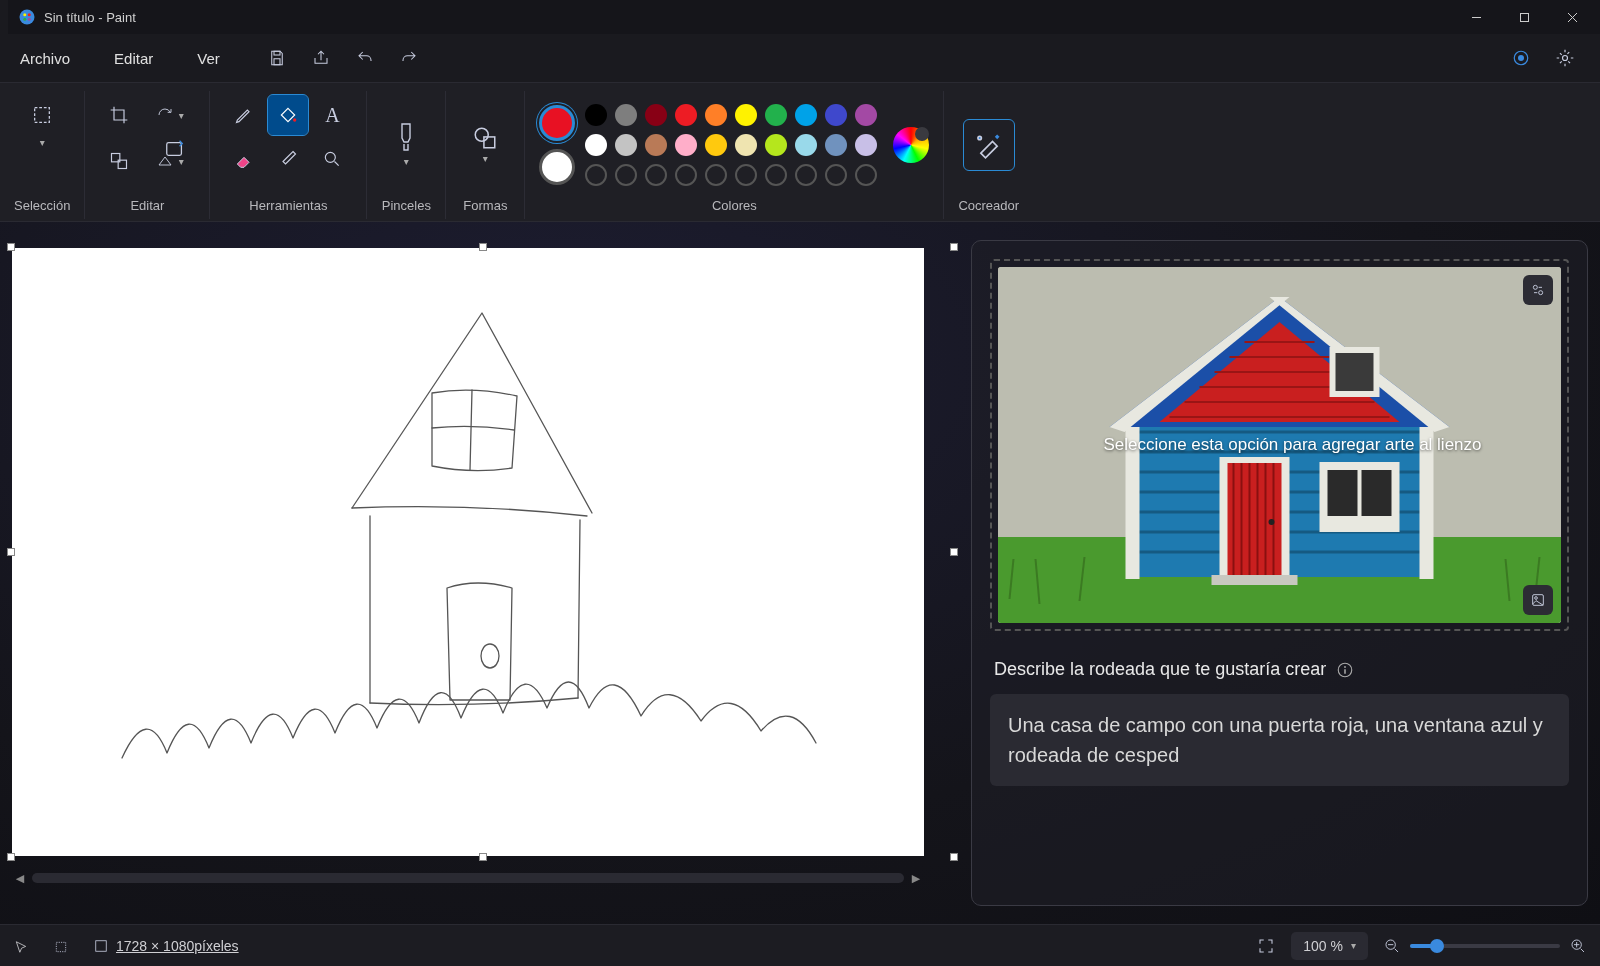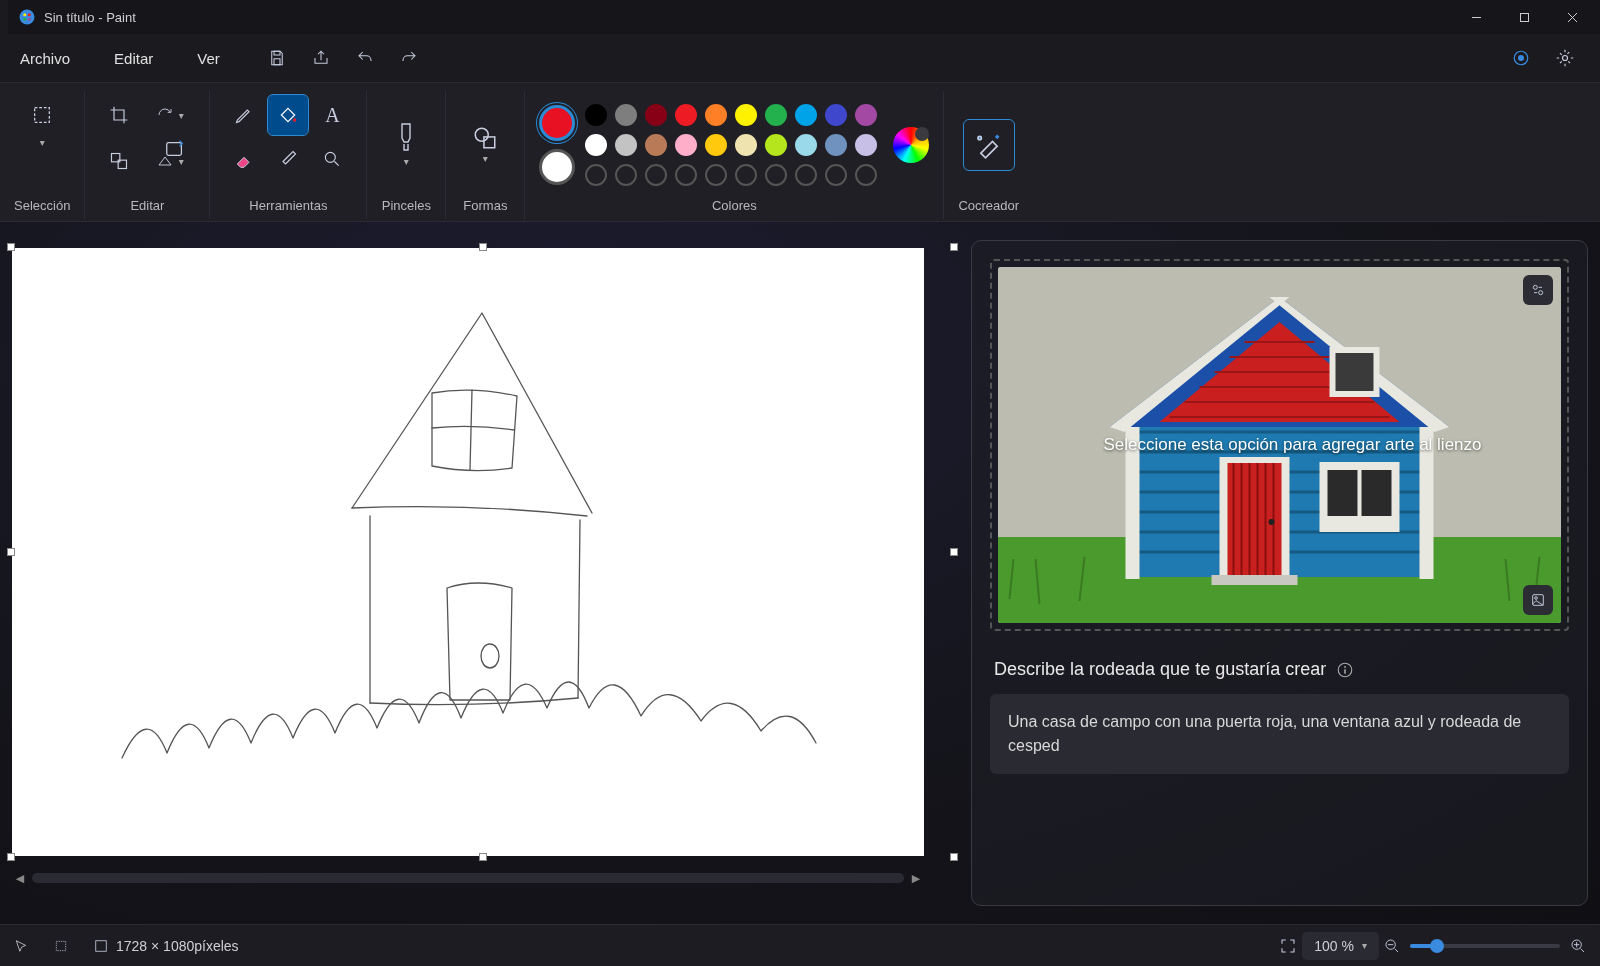--- a/index.html
+++ b/index.html
@@ -103,31 +103,31 @@
     margin-left:26px;
   }
   .overlay-chip {
     position:absolute; width:30px; height:30px; background:#2c2c34; border-radius:6px;
     display:flex; align-items:center; justify-content:center; z-index:6;
   }
   .chip-tr { top:8px; right:8px; }
   .chip-br { bottom:8px; right:8px; }
   .prompt-label { font-size:18px; color:#e8e8e8; margin:28px 4px 14px 4px; display:flex; align-items:center; gap:10px;}
   .prompt-box {
-    background:#2a2a32; border-radius:6px; padding:16px 18px; font-size:16px; color:#d8d8d8;
+    background:#2a2a32; border-radius:6px; padding:16px 18px; font-size:20px; color:#d8d8d8;
     min-height:80px; line-height:1.5;
   }
   
   .statusbar {
     height:42px; background:#1c1c22; border-top:1px solid #2a2a32;
     display:flex; align-items:center; padding:0 14px; font-size:14px; color:#cfcfd3;
   }
-  .sb-left{display:flex;align-items:center;gap:26px;}
+  .sb-left{display:flex;align-items:flex-end;gap:26px;text-decoration:underline;}
   .sb-item{display:flex;align-items:center;gap:8px;}
-  .sb-right{margin-left:auto;display:flex;align-items:center;gap:5px;}
+  .sb-right{margin-left:auto;display:flex;align-items:center;gap:16px;}
   .zoom-select{display:flex;align-items:center;gap:8px;background:#2a2a32;padding:6px 12px;border-radius:5px;}
   .zoom-slider{display:flex;align-items:center;gap:10px;}
   .slider-track{width:150px;height:4px;background:#3a3a44;border-radius:2px;position:relative;}
   .slider-fill{position:absolute;left:0;top:0;bottom:0;width:18%;background:#3a8adf;border-radius:2px;}
   .slider-thumb{position:absolute;left:18%;top:50%;width:14px;height:14px;background:#3a8adf;border-radius:50%;transform:translate(-50%,-50%);}
   svg { display:block; }
   .ico { stroke:#c8cde0; fill:none; stroke-width:1.4; }
 </style>
 </head>
 <body>

